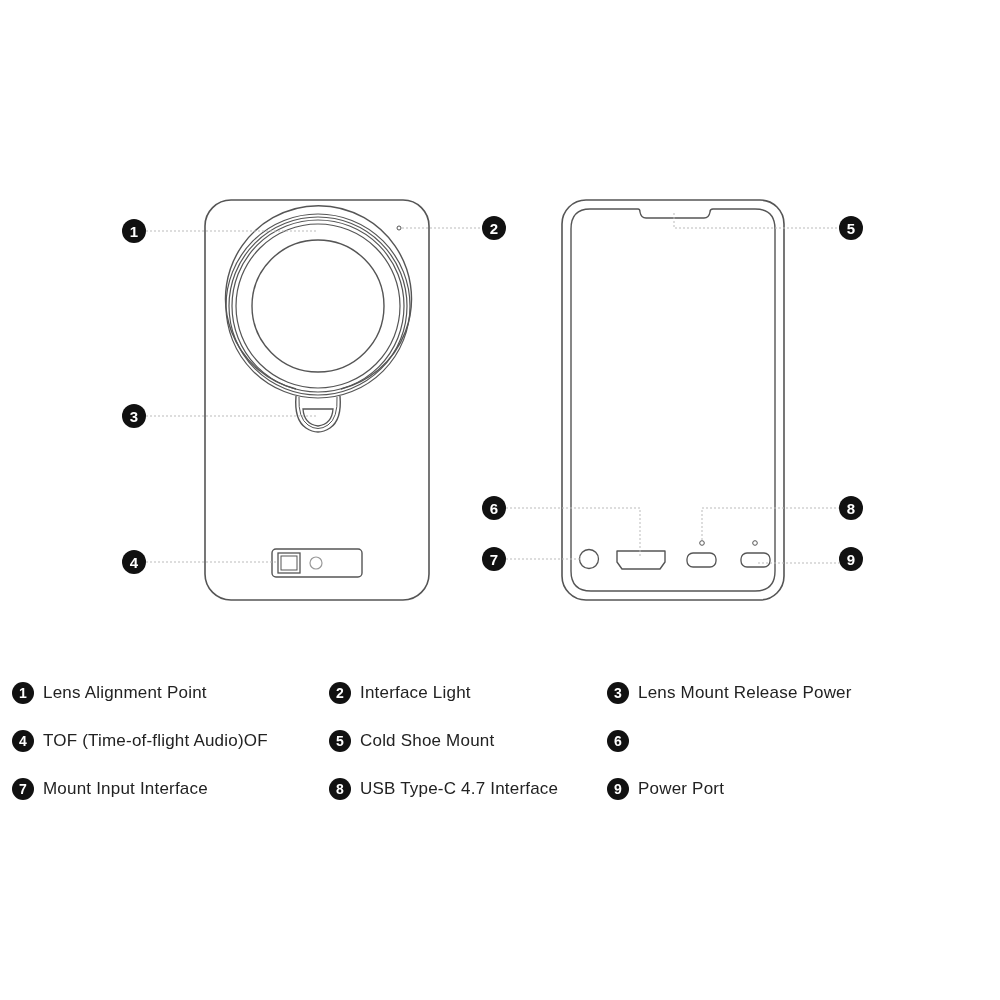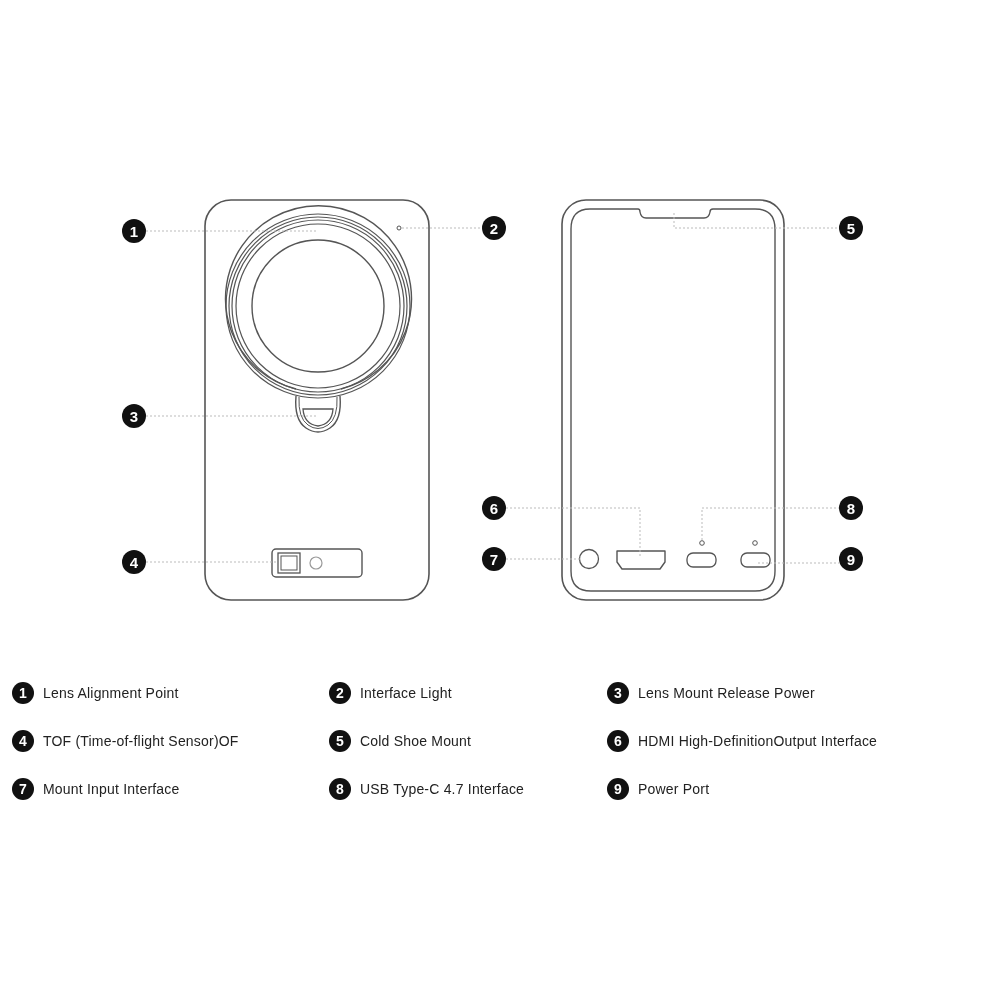--- a/index.html
+++ b/index.html
@@ -1,21 +1,21 @@
 <!DOCTYPE html>
 <html><head>
 <meta charset="utf-8">
 <style>
   html,body{margin:0;padding:0;background:#ffffff;}
   body{width:1000px;height:1000px;position:relative;overflow:hidden;font-family:"Liberation Sans","DejaVu Sans",sans-serif;color:#222;}
   svg.diagram{position:absolute;left:0;top:0;}
   .legend{position:absolute;left:0;top:0;width:1000px;height:1000px;pointer-events:none;}
   .leg-item{position:absolute;display:flex;align-items:center;height:24px;}
   .leg-badge{width:22px;height:22px;border-radius:50%;background:#111;color:#fff;font-size:14px;font-weight:bold;display:flex;align-items:center;justify-content:center;margin-right:9px;flex:none;}
-  .leg-label{font-size:14px;color:#222;white-space:nowrap;letter-spacing:0.2px;}
+  .leg-label{font-size:17px;color:#222;white-space:nowrap;letter-spacing:0.2px;}
   .callout{position:absolute;width:24px;height:24px;border-radius:50%;background:#111;color:#fff;font-size:15px;font-weight:bold;display:flex;align-items:center;justify-content:center;}
 </style>
 </head>
 <body>
 
 <svg class="diagram" width="1000" height="1000" viewBox="0 0 1000 1000">
 
   <g fill="none" stroke="#555" stroke-width="1.6">
     <rect x="205" y="200" width="224" height="400" rx="26" ry="26"></rect>
 
@@ -89,29 +89,28 @@
     <span class="leg-badge">2</span>
     <span class="leg-label">Interface Light</span>
   </div>
   <div class="leg-item" style="left:607px;top:681px;">
     <span class="leg-badge">3</span>
     <span class="leg-label">Lens Mount Release Power</span>
   </div>
 
   <div class="leg-item" style="left:12px;top:729px;">
     <span class="leg-badge">4</span>
-    <span class="leg-label">TOF (Time-of-flight Sensor)OF</span>
+    <span class="leg-label">TOF (Time-of-flight Audio)OF</span>
   </div>
   <div class="leg-item" style="left:329px;top:729px;">
     <span class="leg-badge">5</span>
     <span class="leg-label">Cold Shoe Mount</span>
   </div>
   <div class="leg-item" style="left:607px;top:729px;">
     <span class="leg-badge">6</span>
-    <span class="leg-label">HDMI High-DefinitionOutput Interface</span>
   </div>
 
   <div class="leg-item" style="left:12px;top:777px;">
     <span class="leg-badge">7</span>
     <span class="leg-label">Mount Input Interface</span>
   </div>
   <div class="leg-item" style="left:329px;top:777px;">
     <span class="leg-badge">8</span>
     <span class="leg-label">USB Type-C 4.7 Interface</span>
   </div>

